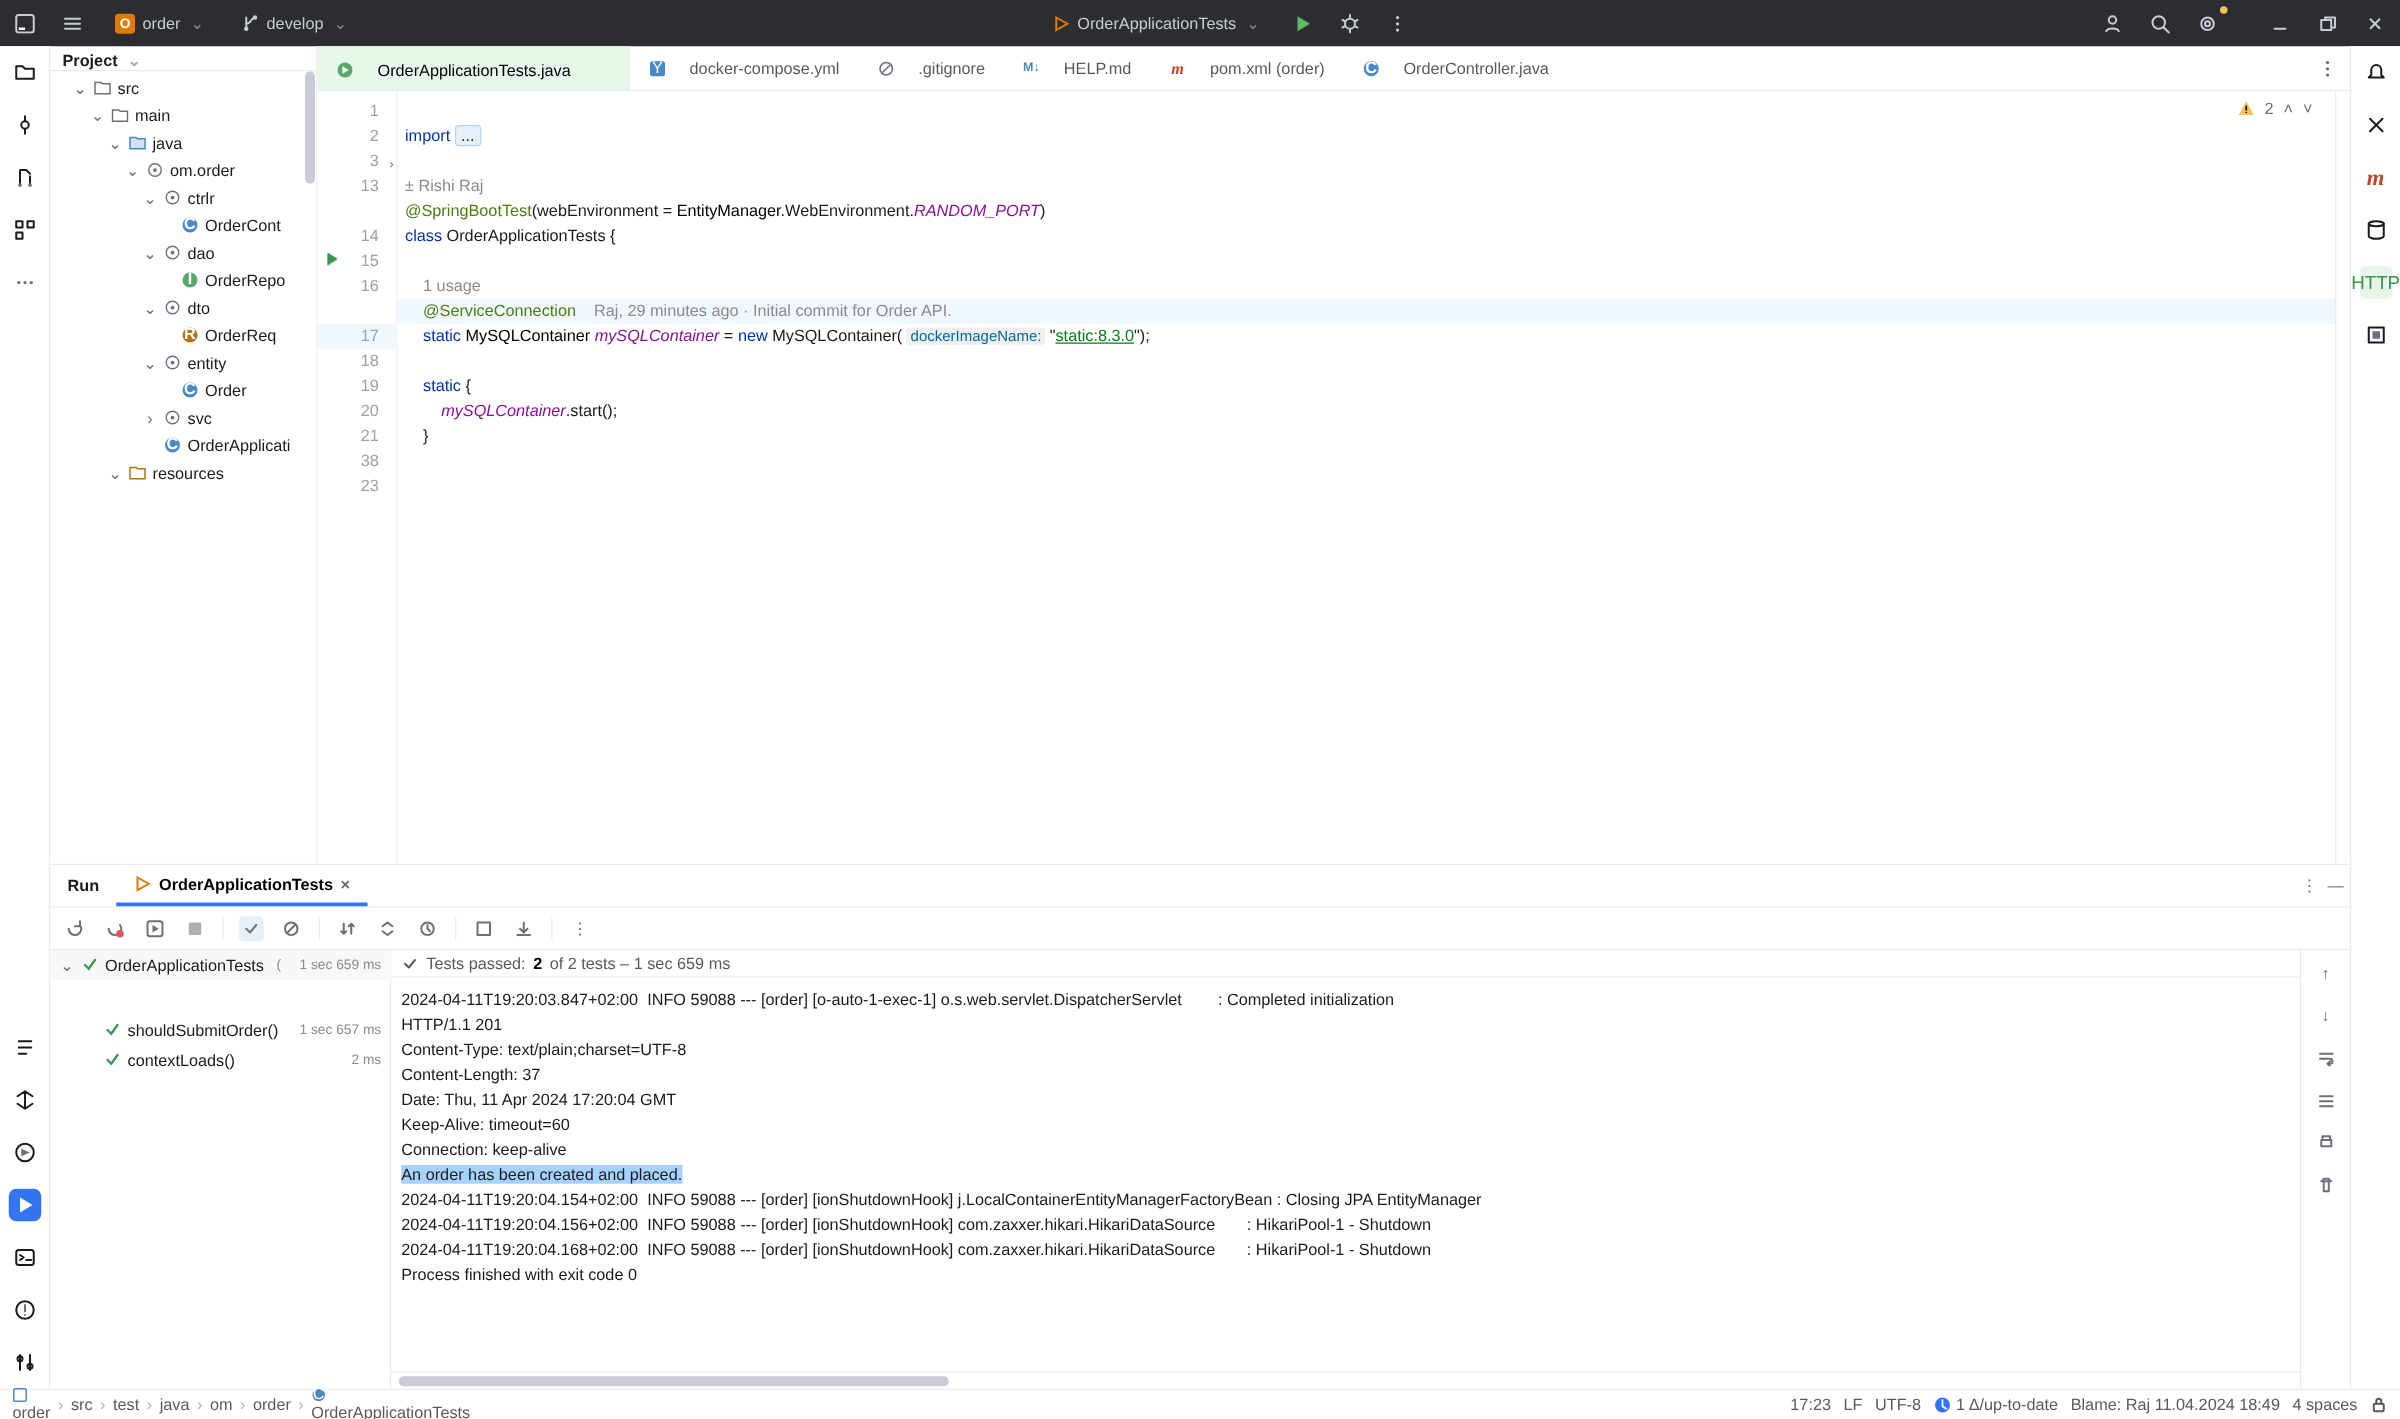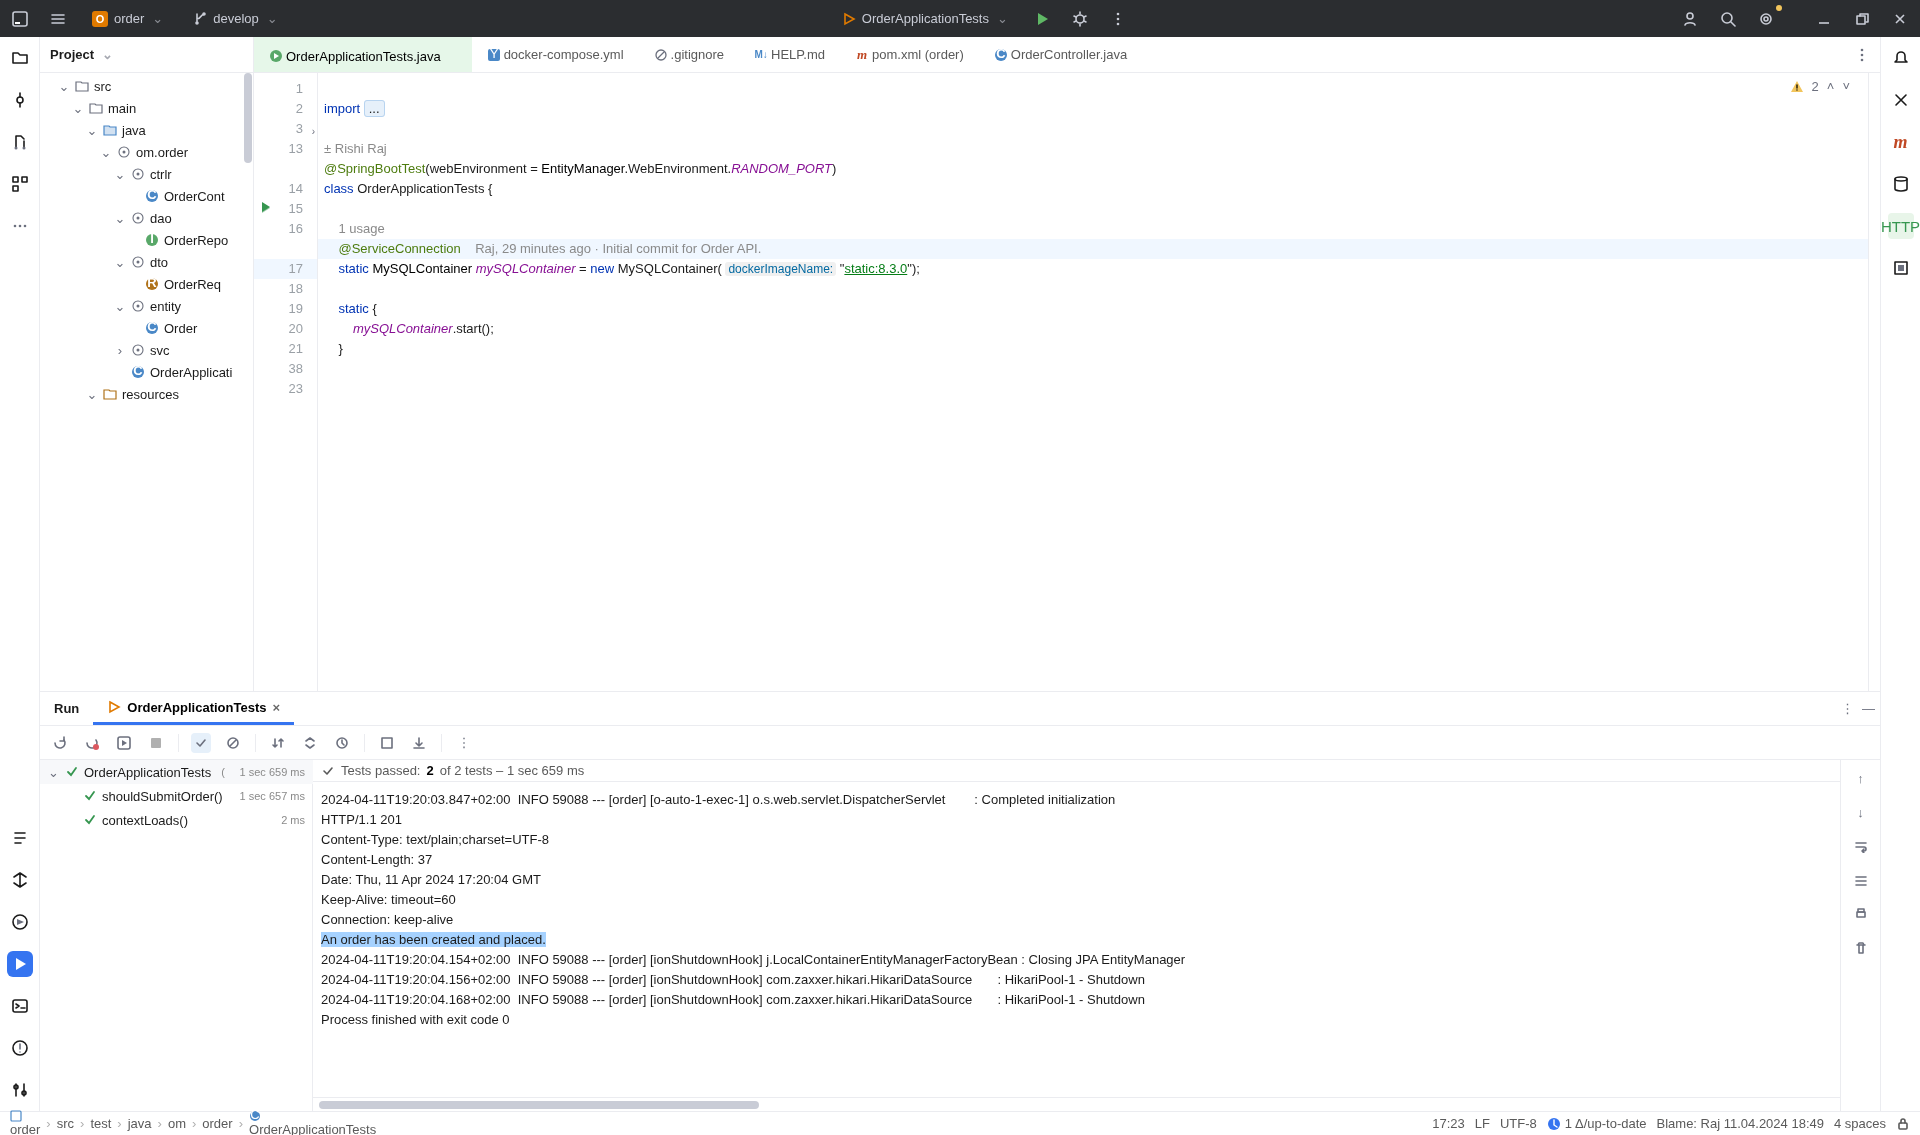--- a/index.html
+++ b/index.html
@@ -40,33 +40,33 @@
   .app{position:absolute;top:37px;left:0;right:0;bottom:24px;display:flex}
   .left-strip{width:40px;background:#fff;border-right:1px solid var(--border);display:flex;flex-direction:column;align-items:center;padding:8px 0;gap:16px}
   .left-strip .mid-gap{flex:1}
   .ls-btn{width:26px;height:26px;display:flex;align-items:center;justify-content:center;border-radius:6px;cursor:pointer;position:relative}
   .ls-btn.active{background:var(--run-blue);color:#fff}
   .right-strip{width:40px;background:#fff;border-left:1px solid var(--border);display:flex;flex-direction:column;align-items:center;padding:8px 0;gap:16px}
 
   .work{flex:1;display:flex;flex-direction:column}
   .upper{flex:1;display:flex;min-height:0}
   .project{width:214px;border-right:1px solid var(--border);display:flex;flex-direction:column}
-  .project-header{height:36px;display:flex;align-items:center;padding:0 10px;gap:6px;border-bottom:1px solid var(--border);font-weight:600}
+  .project-header{height:20px;display:flex;align-items:flex-end;padding:0 10px;gap:6px;border-bottom:1px solid var(--border);font-weight:600}
   .tree{flex:1;overflow:hidden;position:relative}
   .tree-inner{position:absolute;left:0;right:0;padding:2px 0}
   .tree-row{height:22px;display:flex;align-items:center;padding-left:8px;gap:4px;white-space:nowrap;cursor:pointer}
   .tree-row .tw{width:12px;display:inline-flex;justify-content:center;color:#6c707e}
   .tree-row .ic{width:16px;height:16px;display:inline-flex;align-items:center;justify-content:center}
   .tree-row .lbl{white-space:nowrap}
   .tree-scrollbar{position:absolute;right:0;top:0;width:10px;height:100%;background:transparent}
   .tree-thumb{position:absolute;right:1px;top:0;width:8px;height:90px;background:#c9ccd6;border-radius:4px}
 
   .editor-area{flex:1;display:flex;flex-direction:column;min-width:0}
   .tabs{height:36px;display:flex;align-items:stretch;border-bottom:1px solid var(--border)}
-  .tab{display:flex;align-items:center;padding:0 14px;gap:2px;border-right:1px solid transparent;cursor:pointer;color:#5a5a5a}
+  .tab{display:flex;align-items:center;padding:0 14px;gap:18px;border-right:1px solid transparent;cursor:pointer;color:#5a5a5a}
   .tab .close{visibility:hidden;width:14px}
   .tab.active{background:var(--tab-green-bg);color:#000;border-top:3px solid transparent}
   .tab .tab-ic{width:16px;height:16px;display:inline-flex;align-items:center;justify-content:center}
   .tabs .spacer2{flex:1}
   .tabs .tab-more{width:36px;display:flex;align-items:center;justify-content:center;cursor:pointer}
 
   .editor{flex:1;position:relative;display:flex;min-height:0}
   .gutter{width:64px;background:#fff;border-right:1px solid var(--border);padding:6px 0;text-align:right;color:#9aa0a6;font-family:'JetBrains Mono','Consolas',monospace;font-size:12px;position:relative}
   .gutter .ln{height:20px;line-height:20px;padding-right:14px;position:relative}
   .gutter .ln.hl{background:var(--hl-line)}
@@ -674,21 +674,21 @@
                 <span style="width:12px;color:#6c707e">⌄</span>
                 <span class="ok">
                   <svg width="12" height="12">
                     <path d="M2 6l3 3 5-7" stroke="#369650" stroke-width="1.8" fill="none" stroke-linecap="round"></path>
                   </svg>
                 </span>
                 <span>OrderApplicationTests</span>
                 <span style="color:#8a8a8a;font-size:11px;margin-left:4px">(</span>
                 <span class="rpt-time">1 sec 659 ms</span>
               </div>
-              <div class="rpt-row" style="padding-left: 26px;">
+              <div class="rpt-row" style="padding-left: 26px; margin-top: 28px;">
                 <span style="width:12px;color:#6c707e"></span>
                 <span class="ok">
                   <svg width="12" height="12">
                     <path d="M2 6l3 3 5-7" stroke="#369650" stroke-width="1.8" fill="none" stroke-linecap="round"></path>
                   </svg>
                 </span>
                 <span>shouldSubmitOrder()</span>
                 <span class="rpt-time">1 sec 657 ms</span>
               </div>
               <div class="rpt-row" style="padding-left: 26px;">

